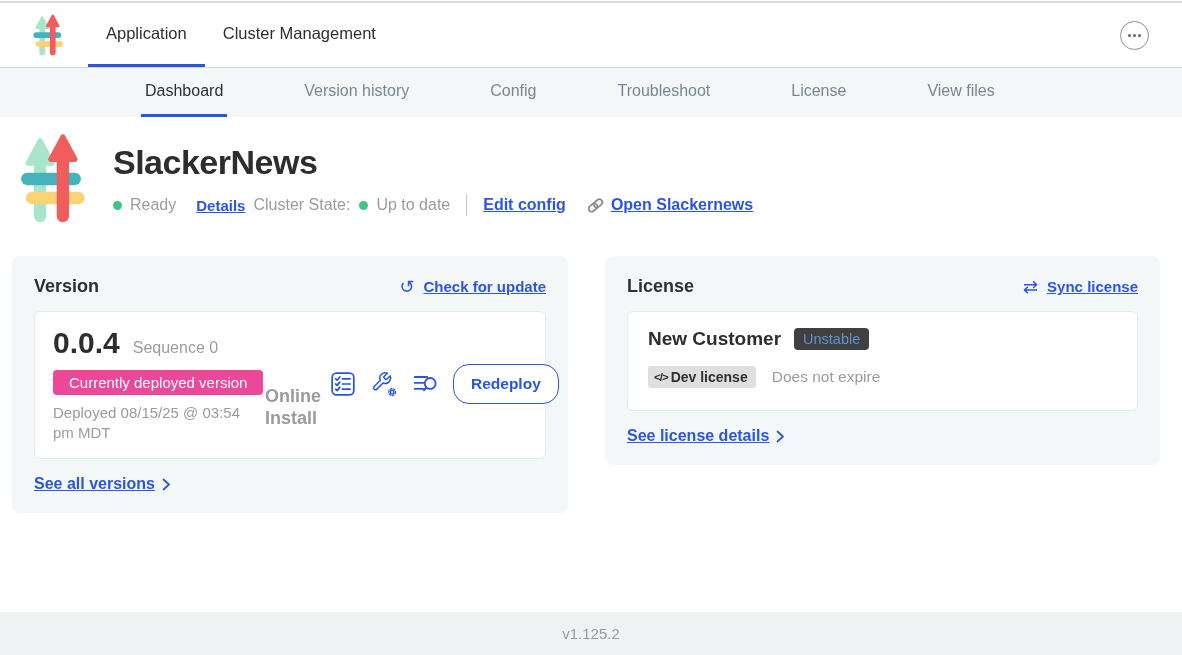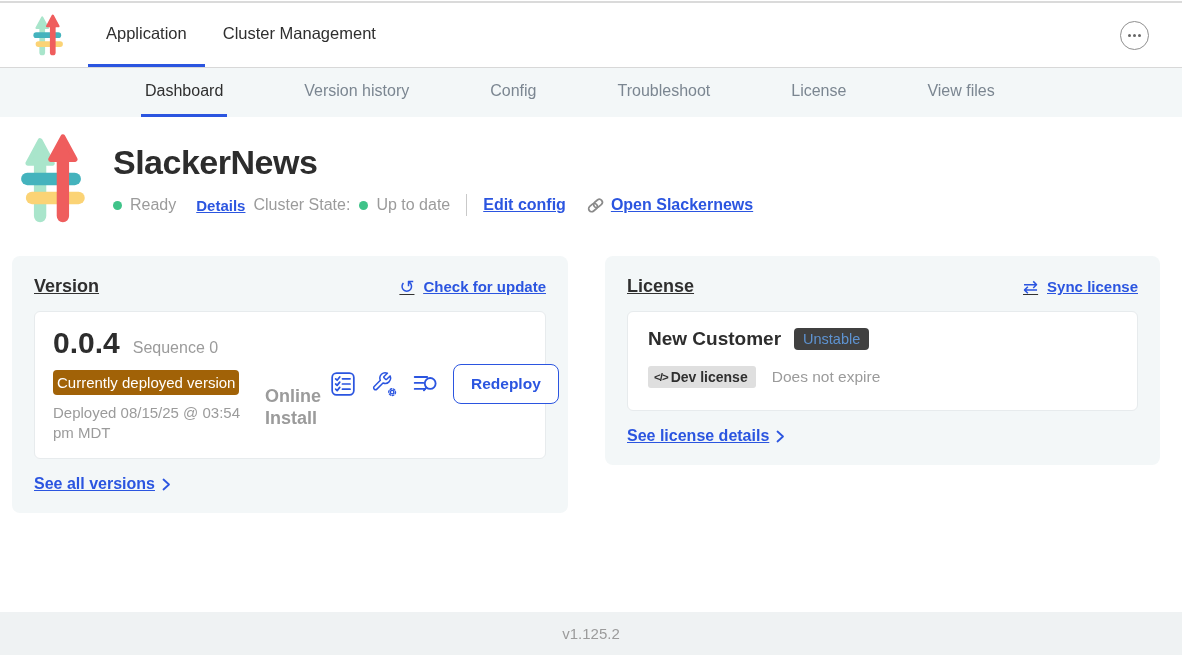--- a/index.html
+++ b/index.html
@@ -54,44 +54,44 @@
   .cluster-dot { margin-left:9px; }
   .v-divider { width:1px; height:22px; background:#c9c9c9; margin:0 16px; }
   .editcfg-link { font-size:16px; font-weight:600; }
   .open-app { display:flex; align-items:center; margin-left:20px; gap:6px;text-align:center; }
   .open-app a { font-size:16px; font-weight:600; }
   
   .cards { display:flex; align-items:flex-start; gap:37px; margin:30px 22px 0 12px; }
   .card { background:#f3f7f8; border-radius:8px; padding:20px 22px; }
   .card.version { width:556px; }
   .card.license { width:555px; }
-  .card-head { display:flex; align-items:center; justify-content:space-between; margin-bottom:14px;text-decoration:underline; }
+  .card-head { display:flex; align-items:center; justify-content:space-between; margin-bottom:14px; }
   .card-title { font-size:18px; font-weight:700; color:#2f2f2f; }
   .head-right { display:flex; align-items:center; gap:9px; }
   .icon-glyph { color:#2b55e0; font-size:18px; line-height:1; font-weight:400; }
   .head-link { font-size:15px; font-weight:600; }
   .synced-note { color:#c3c9cf; font-size:15px; margin-right:6px; }
   .inner {
     background:#fff; border:1px solid #e7ebed; border-radius:6px;
   }
   .inner.version-inner { padding:14px 18px 16px; display:flex; min-height:130px; }
   .ver-left { display:flex; flex-direction:column; }
   .ver-num-row { display:flex; align-items:baseline; }
   .ver-num { font-size:30px; font-weight:700; color:#2d2d2d; }
   .ver-seq { font-size:16px; color:#9b9b9b; margin-left:13px; }
   .deployed-badge {
-    margin-top:10px; align-self:flex-start; background:#a16207; color:#fff;
-    font-size:15px; font-weight:500; padding:4px 4px; border-radius:4px;
+    margin-top:10px; align-self:flex-start; background:#ec4899; color:#fff;
+    font-size:15px; font-weight:500; padding:4px 16px; border-radius:4px;
   }
   .deployed-at { margin-top:8px; color:#9b9b9b; font-size:15px; line-height:1.3; width:212px; }
   .ver-right { margin-left:auto; align-self:center; display:flex; align-items:center; gap:15px; }
   .install-type { width:50px; font-size:18px; font-weight:700; color:#9b9b9b; line-height:1.2;margin-top:48px; }
   .ver-icon { width:26px; height:26px; cursor:pointer; display:block; }
   .redeploy-btn {
-    background:#fff; border:1.5px solid #2b55e0; color:#2b55e0; border-radius:8px;
+    background:#fff; border:1.5px solid #2b55e0; color:#2b55e0; border-radius:16px;
     font-size:15.5px; font-weight:700; padding:10px 17px; cursor:pointer;
     font-family:"Liberation Sans",sans-serif;
   }
   .card-footer-link { display:flex; align-items:center; gap:7px; margin-top:16px; }
   .card-footer-link a { font-size:16px; font-weight:600; }
   .chev { width:9px; height:13px; }
   
   .inner.license-inner { padding:16px 20px 22px; }
   .cust-row { display:flex; align-items:center; }
   .cust-name { font-size:19px; font-weight:600; color:#2d2d2d; }

